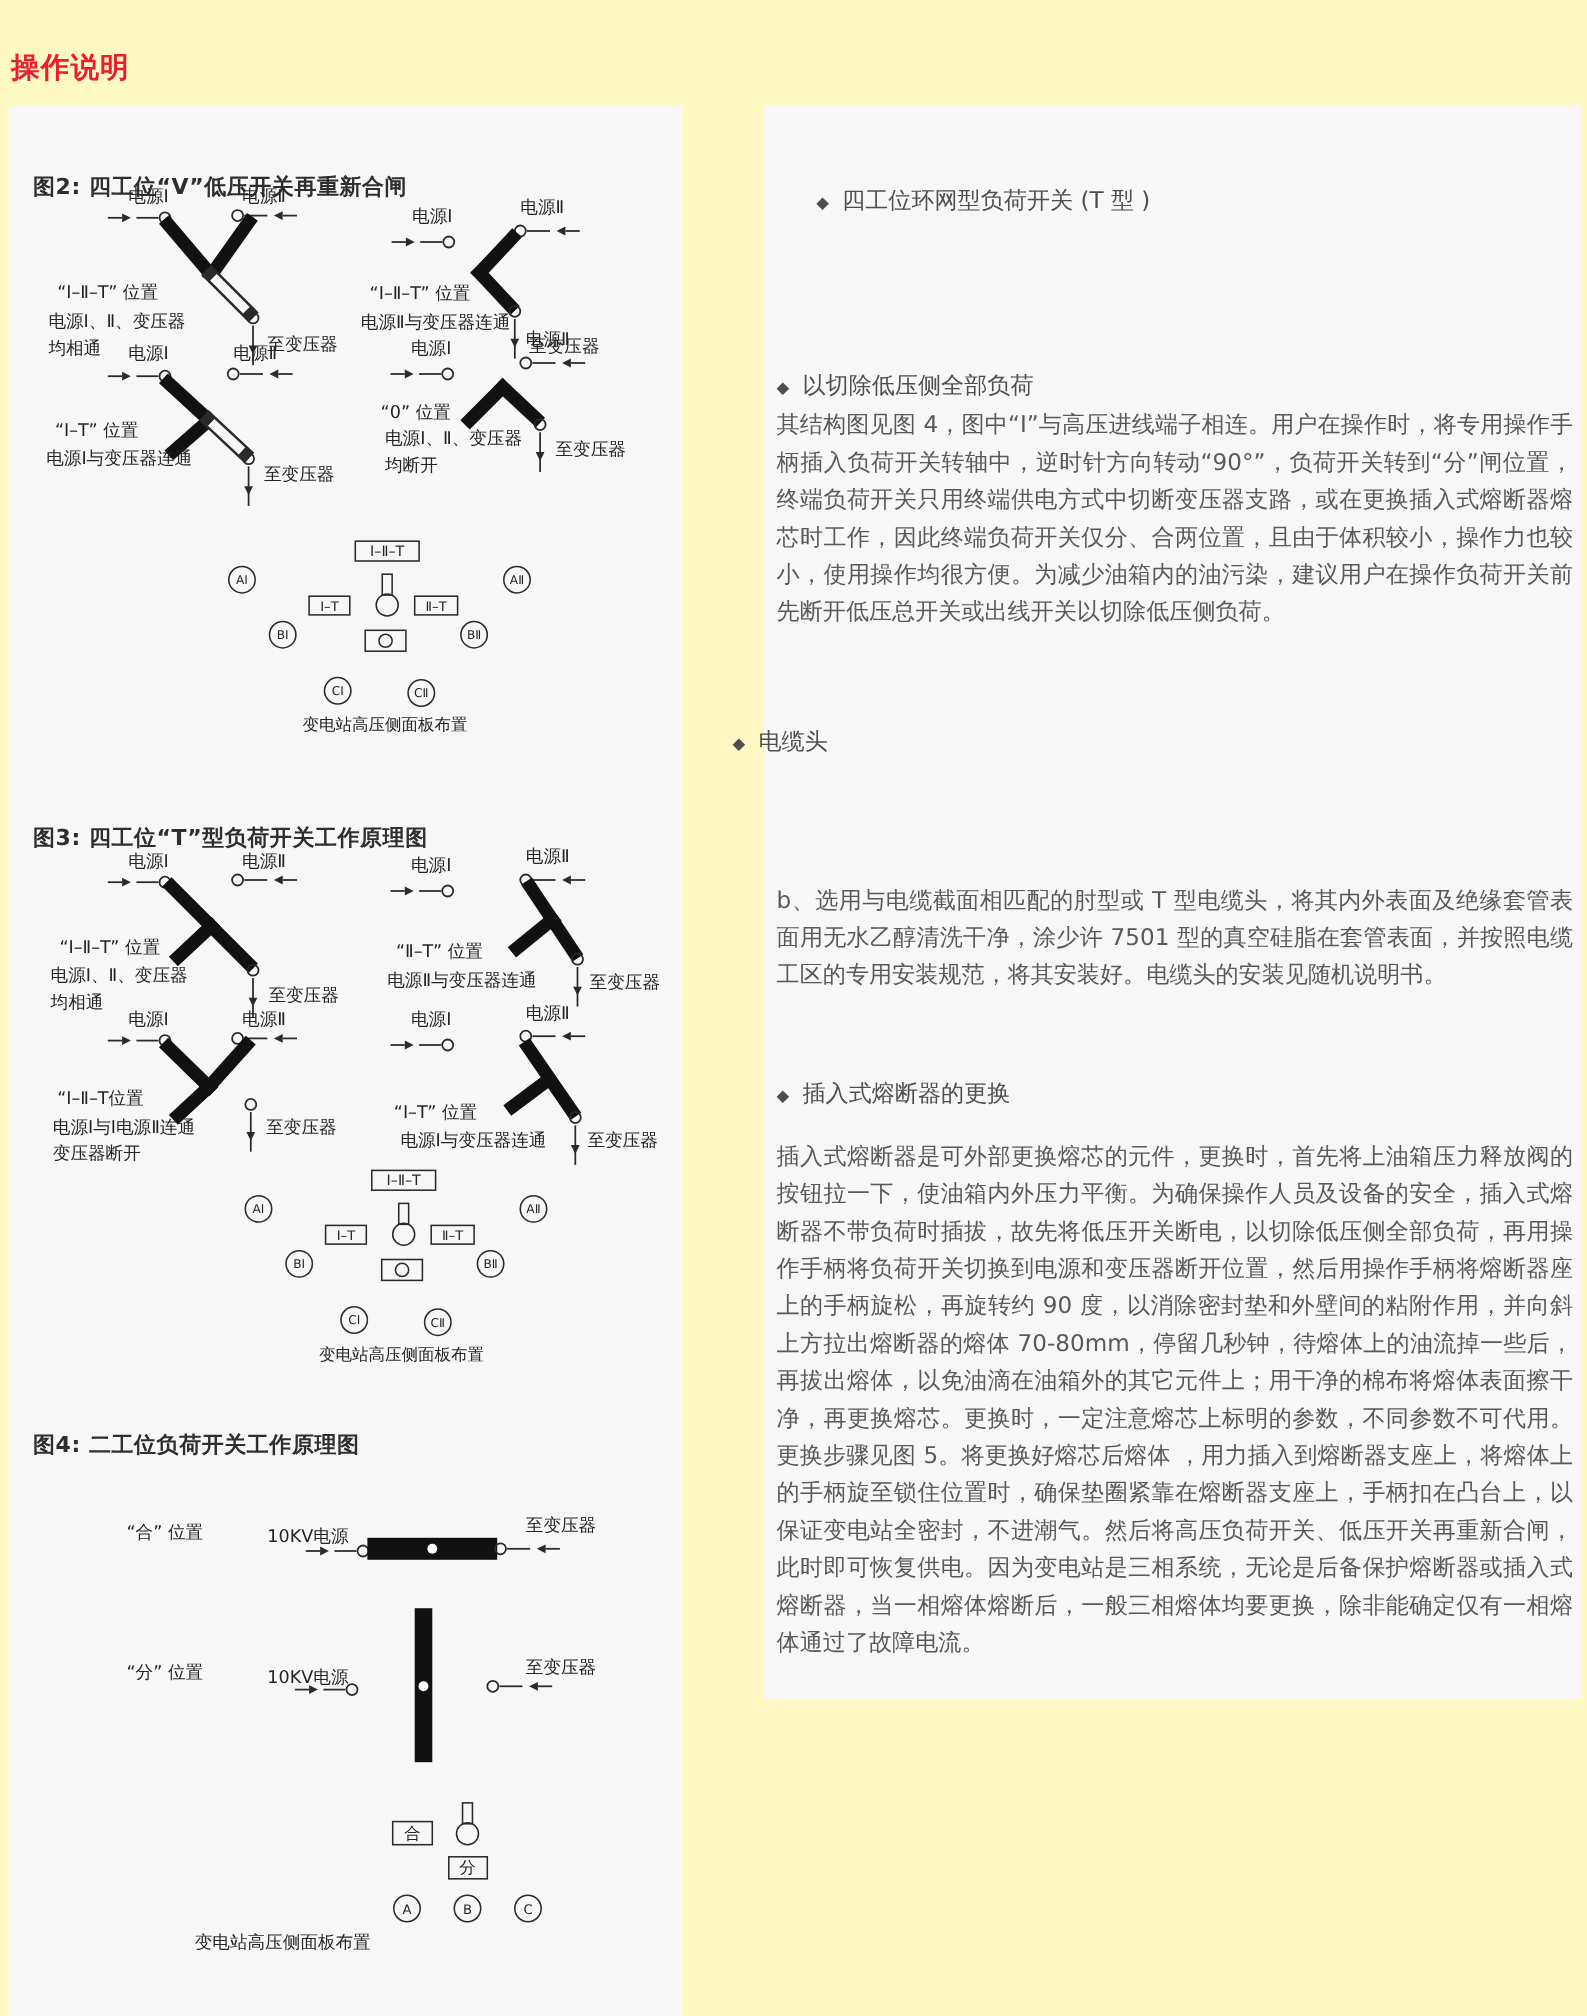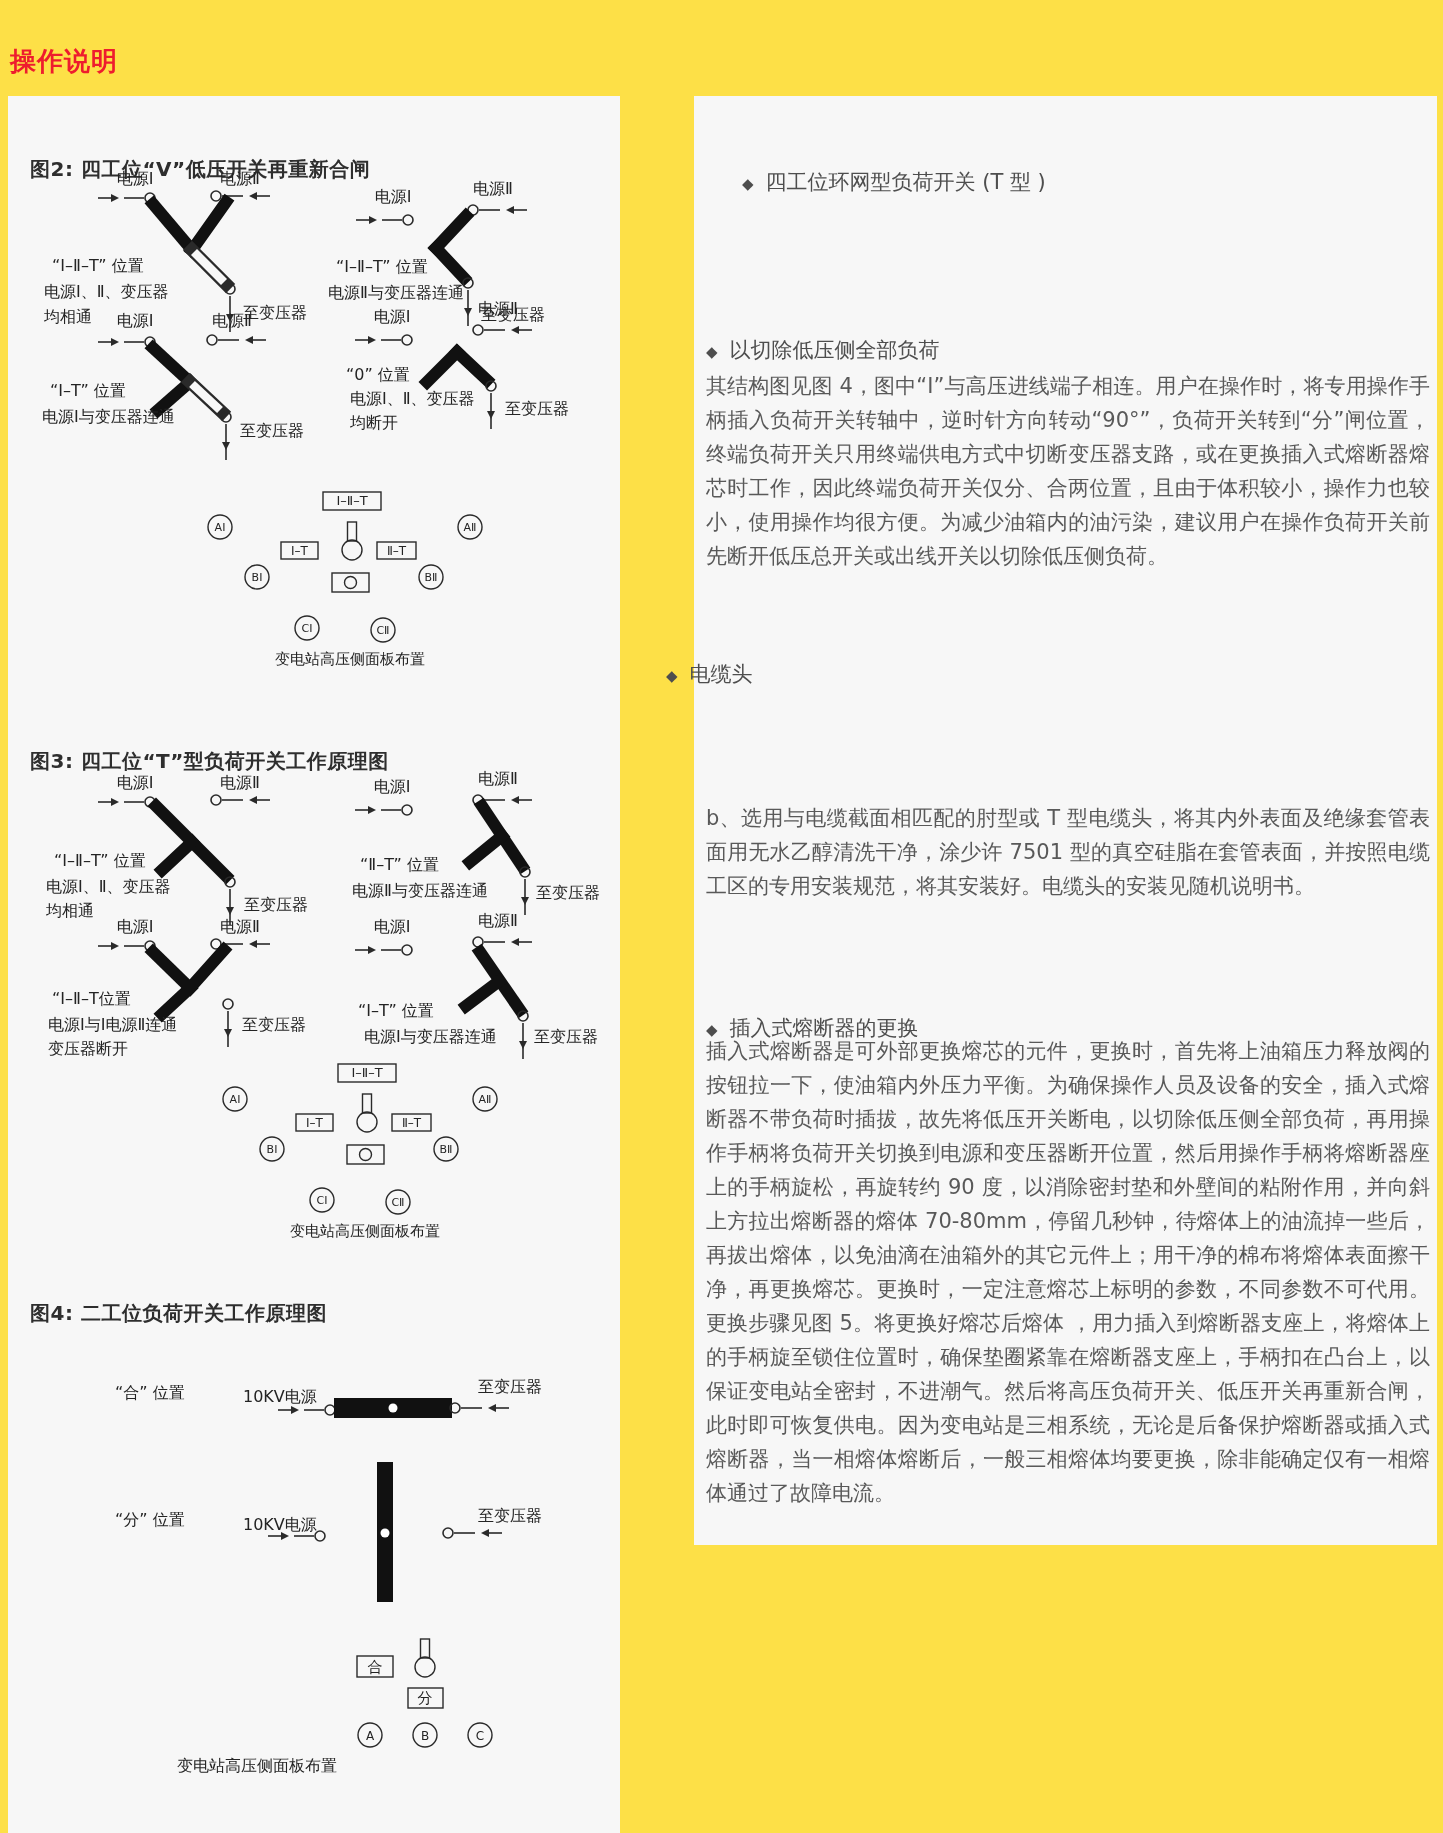--- a/index.html
+++ b/index.html
@@ -1,16 +1,16 @@
 <!DOCTYPE html>
 <html><head>
 <meta charset="utf-8">
 <style>
   html,body{margin:0;padding:0;background:#ffffff;}
-  #page{position:relative;width:1443px;height:1833px;background:#fde047;overflow:hidden;
+  #page{position:relative;width:1443px;height:1833px;background:#fef9c3;overflow:hidden;
         font-family:"DejaVu Sans","Liberation Sans",sans-serif;}
   .panel{position:absolute;background:#f7f7f7;}
   #header-title{position:absolute;left:10px;top:44px;font-size:26px;font-weight:600;color:#ee1c2e;letter-spacing:1px;}
   .figtitle{position:absolute;font-size:20px;font-weight:600;color:#2e2e2e;letter-spacing:0.5px;}
   svg.fig{position:absolute;overflow:visible;}
   svg text{font-family:"DejaVu Sans","Liberation Sans",sans-serif;fill:#242424;}
   .box{fill:none;stroke:#2a2a2a;stroke-width:1.4;}
   .thin{stroke:#2a2a2a;stroke-width:1.6;fill:none;}
   .arm{stroke:#111111;stroke-width:12;stroke-linecap:square;fill:none;}
   .armOut{stroke:#2a2a2a;stroke-width:13;stroke-linecap:square;fill:none;}
@@ -255,18 +255,18 @@
   <div class="heading" style="left:706px;top:336px;">
     <span class="bullet">◆</span><span>以切除低压侧全部负荷</span>
   </div>
   <div class="body" style="left:706px;top:369px;">其结构图见图 4，图中“I”与高压进线端子相连。用户在操作时，将专用操作手柄插入负荷开关转轴中，逆时针方向转动“90°”，负荷开关转到“分”闸位置，终端负荷开关只用终端供电方式中切断变压器支路，或在更换插入式熔断器熔芯时工作，因此终端负荷开关仅分、合两位置，且由于体积较小，操作力也较小，使用操作均很方便。为减少油箱内的油污染，建议用户在操作负荷开关前先断开低压总开关或出线开关以切除低压侧负荷。</div>
 
   <div class="heading" style="left:666px;top:660px;">
     <span class="bullet">◆</span><span>电缆头</span>
   </div>
   <div class="body" style="left:706px;top:801px;">b、选用与电缆截面相匹配的肘型或 T 型电缆头，将其内外表面及绝缘套管表面用无水乙醇清洗干净，涂少许 7501 型的真空硅脂在套管表面，并按照电缆工区的专用安装规范，将其安装好。电缆头的安装见随机说明书。</div>
 
-  <div class="heading" style="left:706px;top:1014px;">
+  <div class="heading" style="left:706px;top:980px;">
     <span class="bullet">◆</span><span>插入式熔断器的更换</span>
   </div>
   <div class="body" style="left:706px;top:1034px;">插入式熔断器是可外部更换熔芯的元件，更换时，首先将上油箱压力释放阀的按钮拉一下，使油箱内外压力平衡。为确保操作人员及设备的安全，插入式熔断器不带负荷时插拔，故先将低压开关断电，以切除低压侧全部负荷，再用操作手柄将负荷开关切换到电源和变压器断开位置，然后用操作手柄将熔断器座上的手柄旋松，再旋转约 90 度，以消除密封垫和外壁间的粘附作用，并向斜上方拉出熔断器的熔体 70-80mm，停留几秒钟，待熔体上的油流掉一些后，再拔出熔体，以免油滴在油箱外的其它元件上；用干净的棉布将熔体表面擦干净，再更换熔芯。更换时，一定注意熔芯上标明的参数，不同参数不可代用。更换步骤见图 5。将更换好熔芯后熔体 ，用力插入到熔断器支座上，将熔体上的手柄旋至锁住位置时，确保垫圈紧靠在熔断器支座上，手柄扣在凸台上，以保证变电站全密封，不进潮气。然后将高压负荷开关、低压开关再重新合闸，此时即可恢复供电。因为变电站是三相系统，无论是后备保护熔断器或插入式熔断器，当一相熔体熔断后，一般三相熔体均要更换，除非能确定仅有一相熔体通过了故障电流。</div>
 
 </div>
 
 </body></html>

